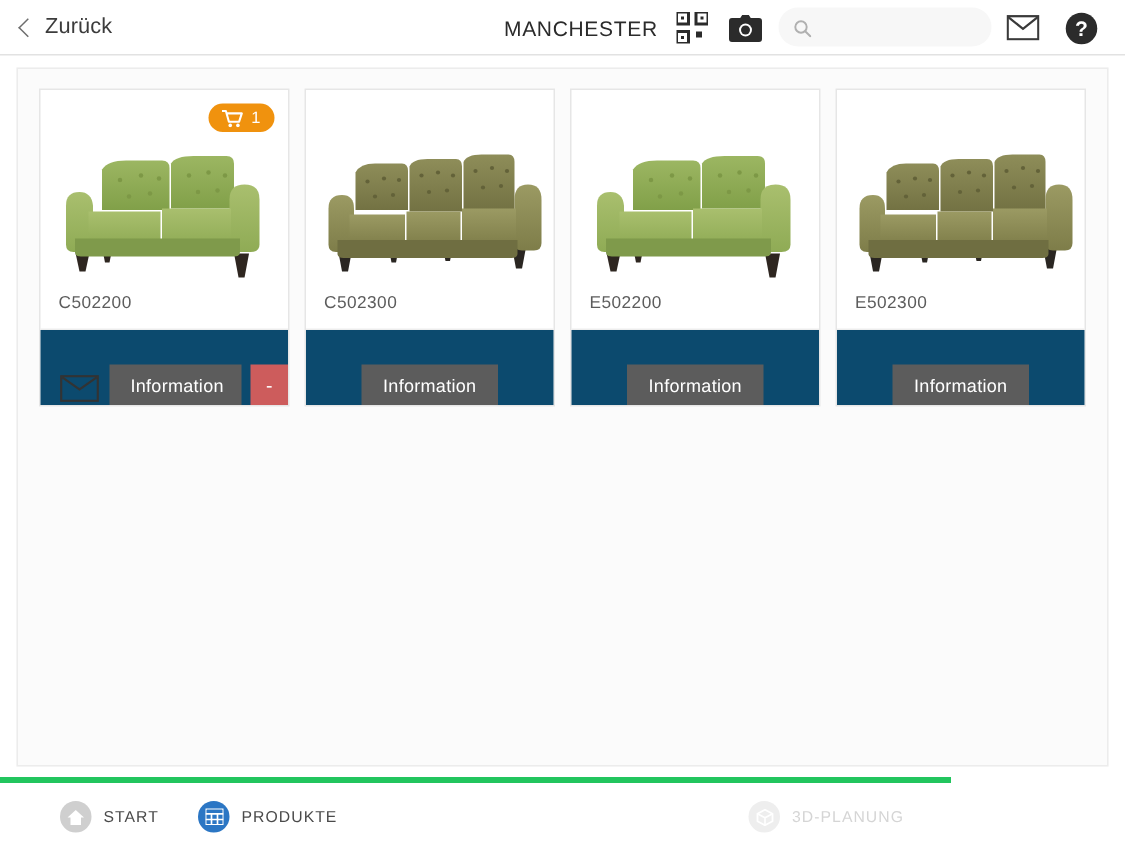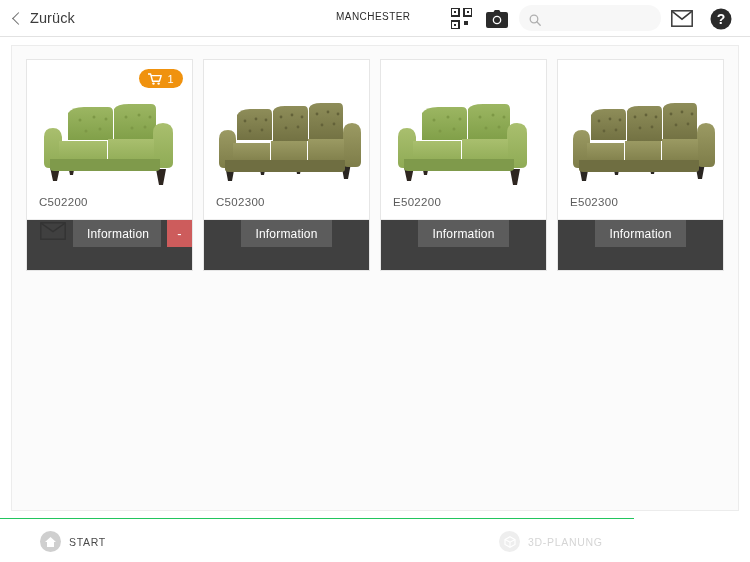--- a/index.html
+++ b/index.html
@@ -26,21 +26,21 @@
     width: 9px; height: 9px;
     border-left: 1.6px solid #6d6d6d;
     border-bottom: 1.6px solid #6d6d6d;
     transform: rotate(45deg);
     display: block;
   }
   #back-label { font-size: 14.5px; color: #3c3c3c; letter-spacing: .1px; }
 
   #header-title {
     position: absolute; left: 336px; top: 11px;
-    font-size: 10px; color: #2b2b2b; letter-spacing: .45px;
+    font-size: 14px; color: #2b2b2b; letter-spacing: .45px;
     font-weight: 400;
   }
 
   .hdr-icon { position: absolute; cursor: pointer; }
   #qr-icon { left: 451px; top: 8px; width: 21px; height: 21px; }
   #camera-icon { left: 486px; top: 10px; width: 22px; height: 18px; }
   #mail-icon-hdr { left: 671px; top: 10px; width: 22px; height: 17px; }
   #help-icon { left: 710px; top: 8px; width: 22px; height: 22px; }
 
   #search-field {
@@ -105,23 +105,23 @@
   }
   .sofa-svg { width: 152px; height: 104px; }
 
   .product-name {
     position: absolute; left: 12px; bottom: 11px;
     font-size: 11.5px; color: #5c5c5c; letter-spacing: .3px;
   }
 
   .card-lower {
     height: 50px;
-    display: flex; align-items: flex-start; justify-content: center;
+    display: flex; align-items: flex-end; justify-content: center;
     gap: 6px;
-    background: #404040;
+    background: #0c4a6e;
   }
   .card-lower.with-actions { justify-content: flex-start; padding-left: 12px; }
 
   .mail-btn {
     width: 29px; height: 22px;
     display: flex; align-items: center; justify-content: center;
     cursor: pointer;
   }
 
   .info-btn {
@@ -147,21 +147,21 @@
     width: 26px; height: 27px;
     cursor: pointer;
     line-height: 1;
   }
 
   
   #bottom-nav {
     position: absolute; left: 0; bottom: 0;
     width: 634px; height: 44px;
     background: #ffffff;
-    border-top: 1px solid #22c55e;
+    border-top: 4px solid #22c55e;
     display: flex; align-items: center;
   }
   .nav-item {
     display: flex; align-items: center; gap: 8px;
     cursor: pointer;
     position: absolute;
     top: 12px;
   }
   .nav-circle {
     width: 21px; height: 21px; border-radius: 50%;
@@ -466,20 +466,32 @@
 
   <div class="nav-item" style="left:40px">
     <span class="nav-circle">
       <svg viewBox="0 0 13 12" width="13" height="12">
         <path d="M6.5 1 L12 6 H10 V11 H3 V6 H1 Z" fill="#ffffff"></path>
       </svg>
     </span>
     <span class="nav-label">START</span>
   </div>
 
+  <div class="nav-item" style="left:132px">
+    <span class="nav-circle active">
+      <svg viewBox="0 0 12 11" width="12" height="11">
+        <rect x="0" y="0" width="12" height="11" rx="1" fill="none" stroke="#ffffff" stroke-width="1.3"></rect>
+        <line x1="0" y1="3.6" x2="12" y2="3.6" stroke="#ffffff" stroke-width="1.1"></line>
+        <line x1="4" y1="3.6" x2="4" y2="11" stroke="#ffffff" stroke-width="1.1"></line>
+        <line x1="8" y1="3.6" x2="8" y2="11" stroke="#ffffff" stroke-width="1.1"></line>
+        <line x1="0" y1="7.3" x2="12" y2="7.3" stroke="#ffffff" stroke-width="1.1"></line>
+      </svg>
+    </span>
+    <span class="nav-label">PRODUKTE</span>
+  </div>
 
 
 
   <div class="nav-item" style="left:499px">
     <span class="nav-circle disabled">
       <svg viewBox="0 0 12 12" width="12" height="12">
         <path d="M6 0.8 L11 3.5 V8.5 L6 11.2 L1 8.5 V3.5 Z" fill="none" stroke="#ffffff" stroke-width="1.2"></path>
         <path d="M1 3.5 L6 6.2 L11 3.5 M6 6.2 V11.2" fill="none" stroke="#ffffff" stroke-width="1.1"></path>
       </svg>
     </span>

